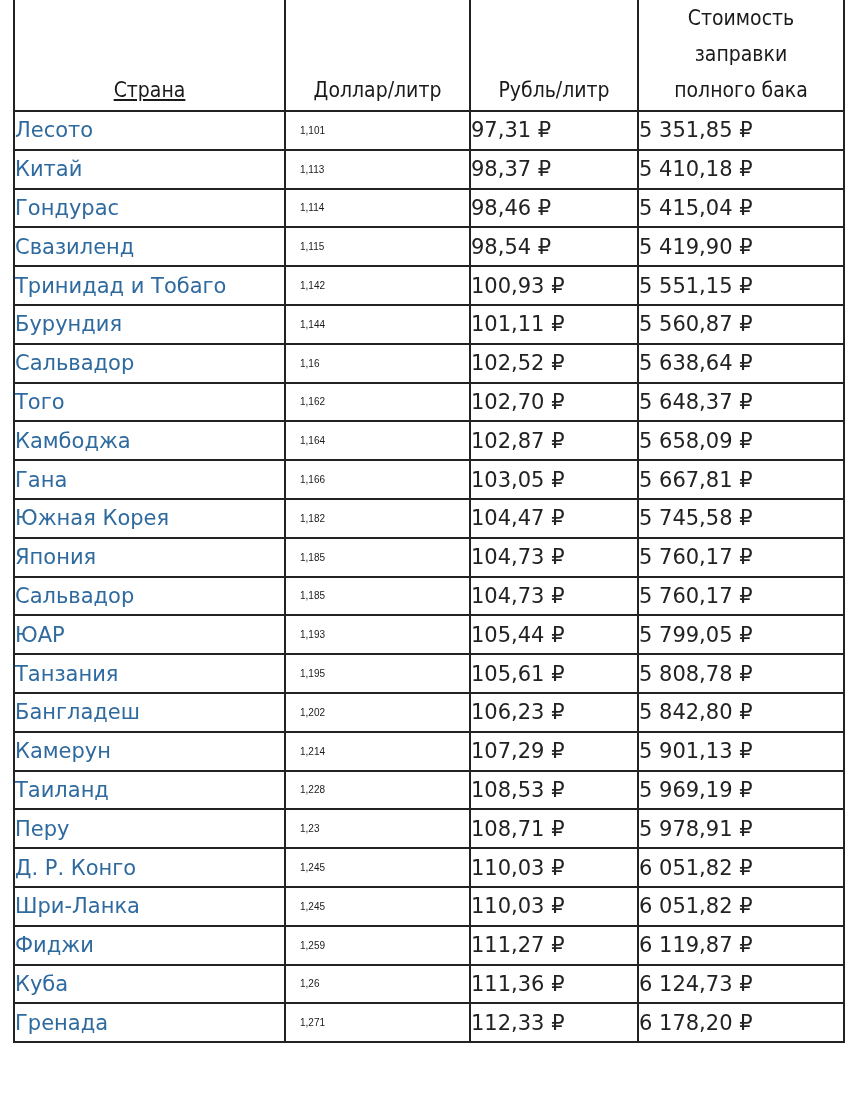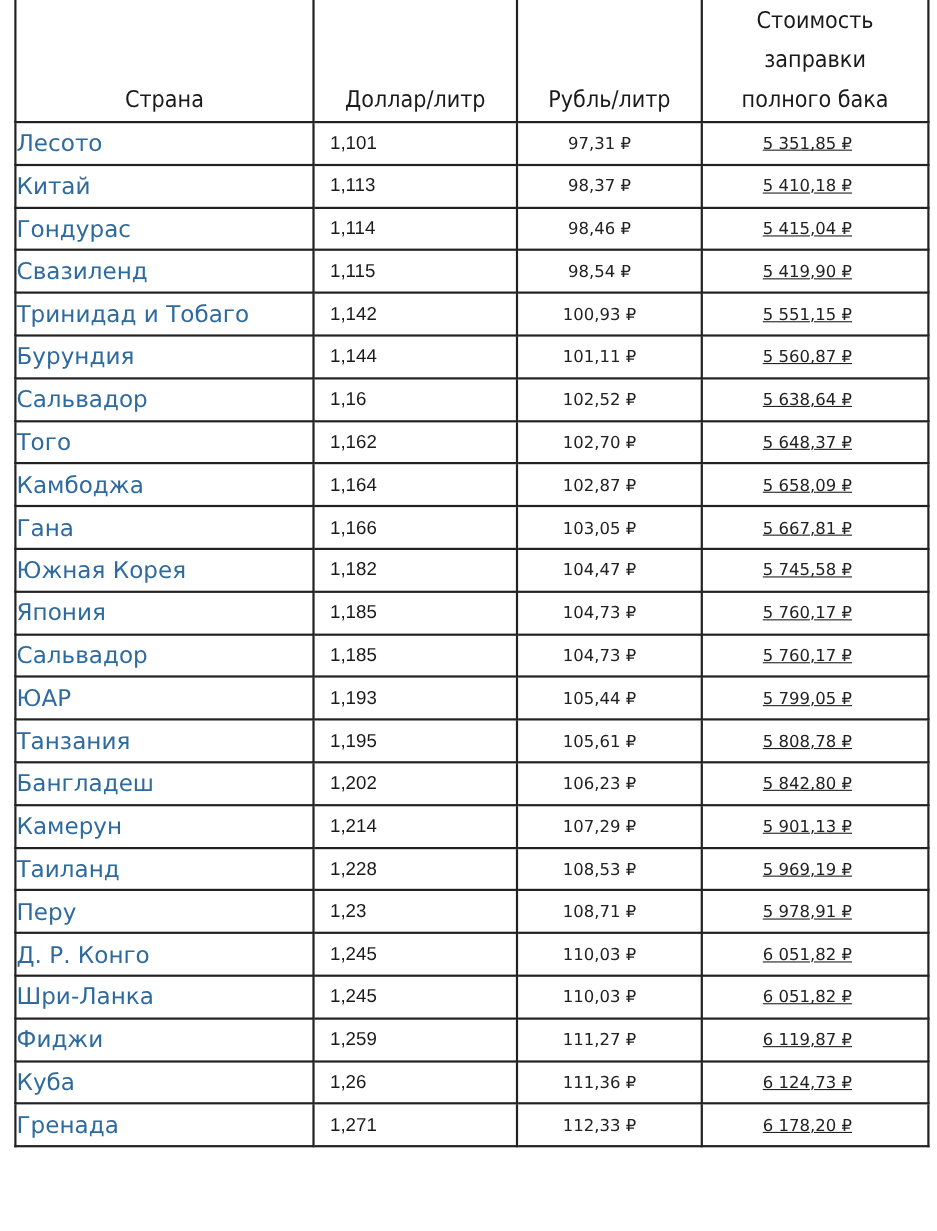--- a/index.html
+++ b/index.html
@@ -12,38 +12,38 @@
   col.c3 { width: 168px; }
   col.c4 { width: 206px; }
   th, td { padding: 0; }
   thead th {
     height: 108px; vertical-align: bottom; font-weight: normal;
     font-size: 21px; color: #1a1a1a; border-left: 2px solid #222;
     border-right: 2px solid #222; border-bottom: 2px solid #222;
     text-align: center; line-height: 36px; padding-bottom: 2px;
     font-family: "DejaVu Sans Condensed", "DejaVu Sans", sans-serif;
   }
-  thead th.h1 { padding-left: 0; }
+  thead th.h1 { padding-left: 0; text-decoration: underline; }
   thead th.h4 { line-height: 36px; }
   tbody td {
     height: 36.8px; border: 2px solid #222; white-space: nowrap;
   }
   td.country {
     padding-right: 14px; color: #2f6a9f;
     font-size: 21px; font-family: "DejaVu Sans", sans-serif;
   }
   td.usd {
-    text-align: left; padding-left: 14px; color: #1a1a1a; font-size: 17px;
+    text-align: left; padding-left: 14px; color: #1a1a1a; font-size: 10px;
     font-family: "Liberation Sans", sans-serif;
   }
   td.rub, td.full {
-    text-align: center; padding-right: 18px; color: #222; font-size: 15px;
+    text-align: left; padding-right: 18px; color: #222; font-size: 21px;
     font-family: "DejaVu Sans", sans-serif;
   }
-  td.full { padding-right: 14px; text-decoration: underline; }
+  td.full { padding-right: 14px; }
 </style>
 </head>
 <body>
 
 <div class="sheet">
   <table>
     <colgroup>
         <col class="c1">
         <col class="c2">
         <col class="c3">

